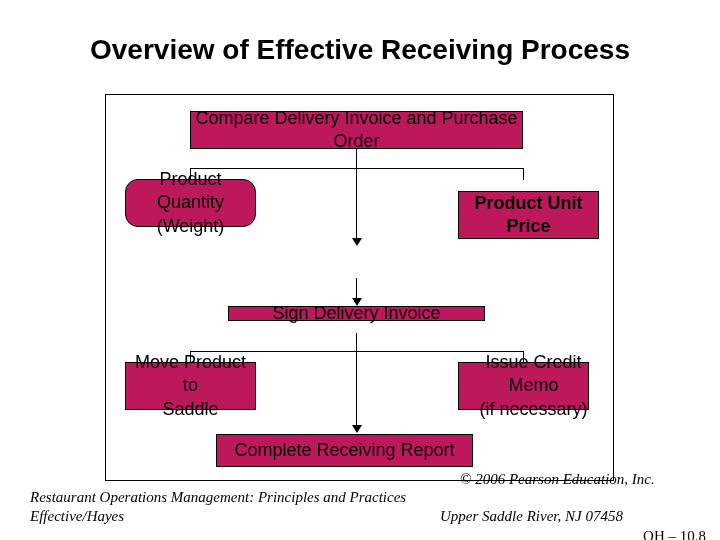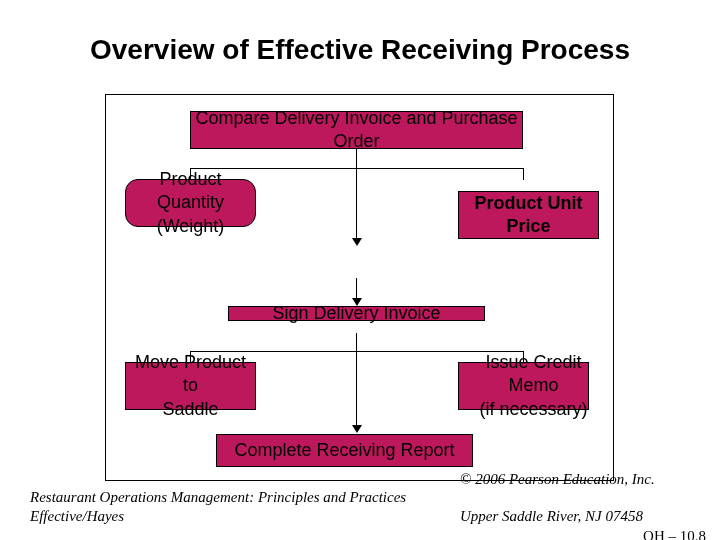--- a/index.html
+++ b/index.html
@@ -146,17 +146,17 @@
 (if necessary)</span>
   </div>
 
   <div class="node" style="left:216px; top:434px; width:257px; height:33px;">
     <span>Complete Receiving Report</span>
   </div>
 
   <div class="footer-text" style="left:30px; top:489px;">Restaurant Operations Management: Principles and Practices</div>
   <div class="footer-text" style="left:30px; top:508px;">Effective/Hayes</div>
   <div class="footer-text" style="left:460px; top:471px;">© 2006 Pearson Education, Inc.</div>
-  <div class="footer-text" style="left:460px; top:508px;">Upper Saddle River, NJ 07458</div>
+  <div class="footer-text" style="left:440px; top:508px;">Upper Saddle River, NJ 07458</div>
 
   <div id="oh-number">OH – 10.8</div>
 
 </div>
 
 </body></html>

